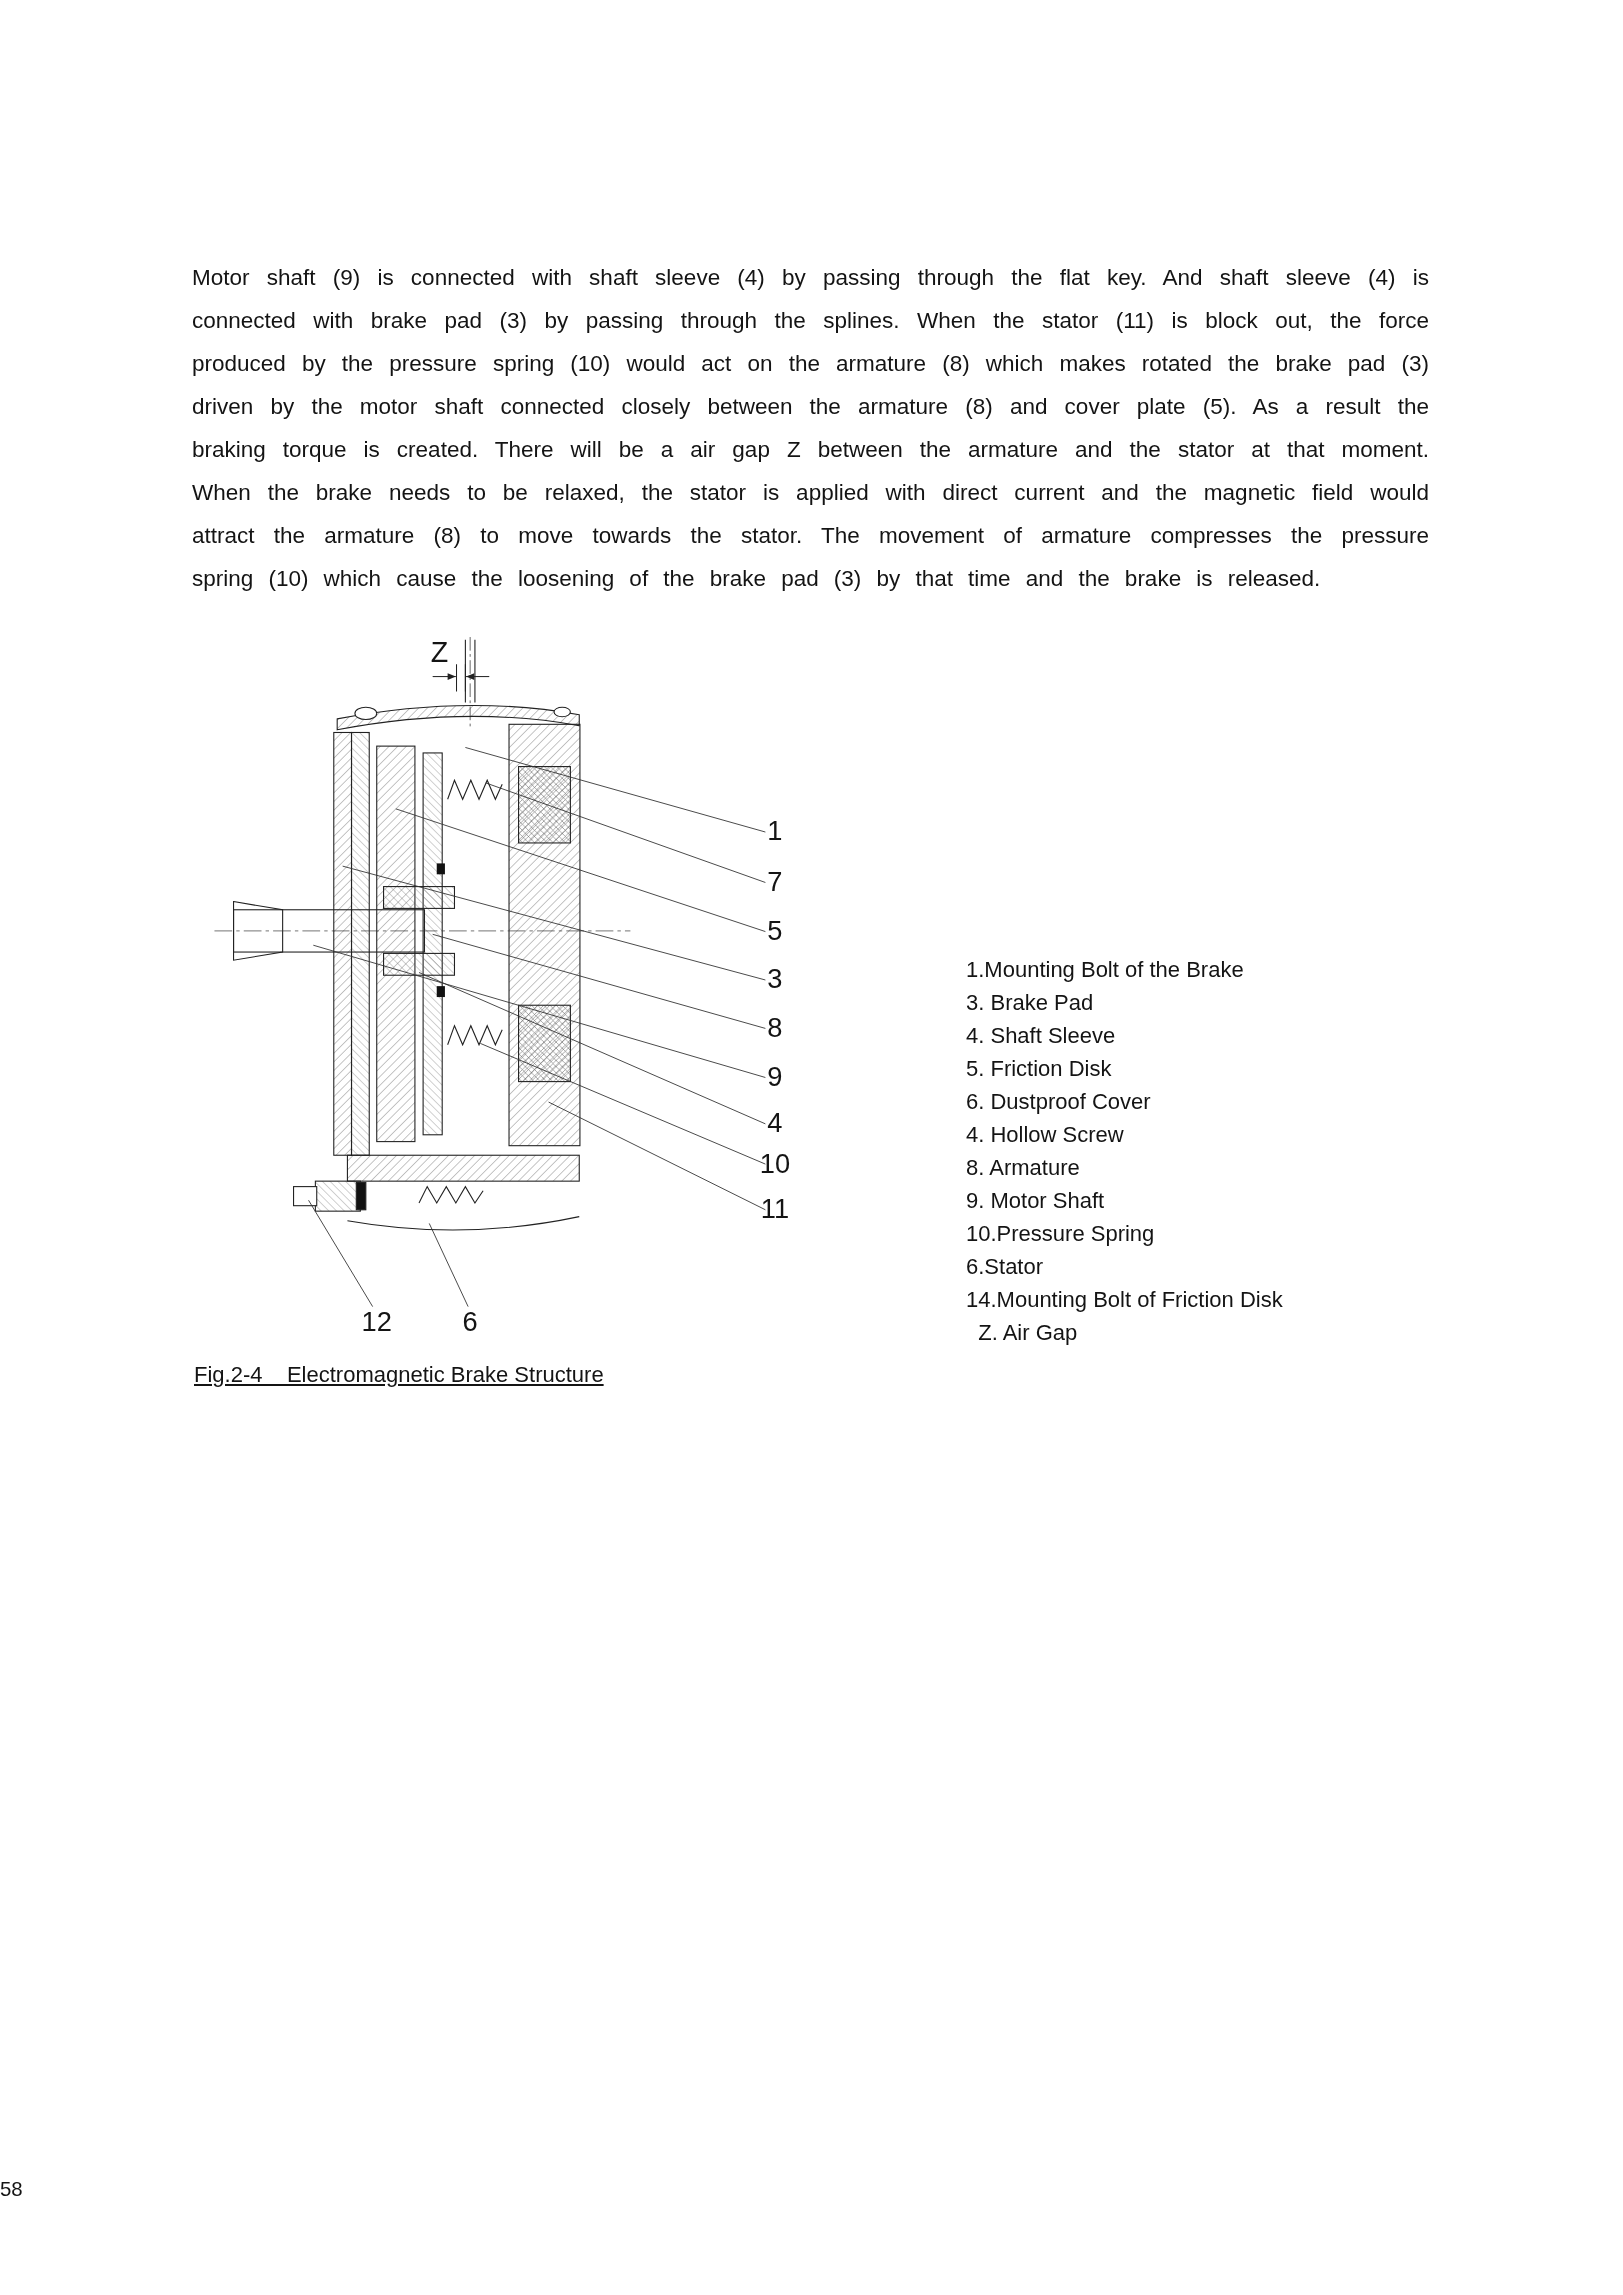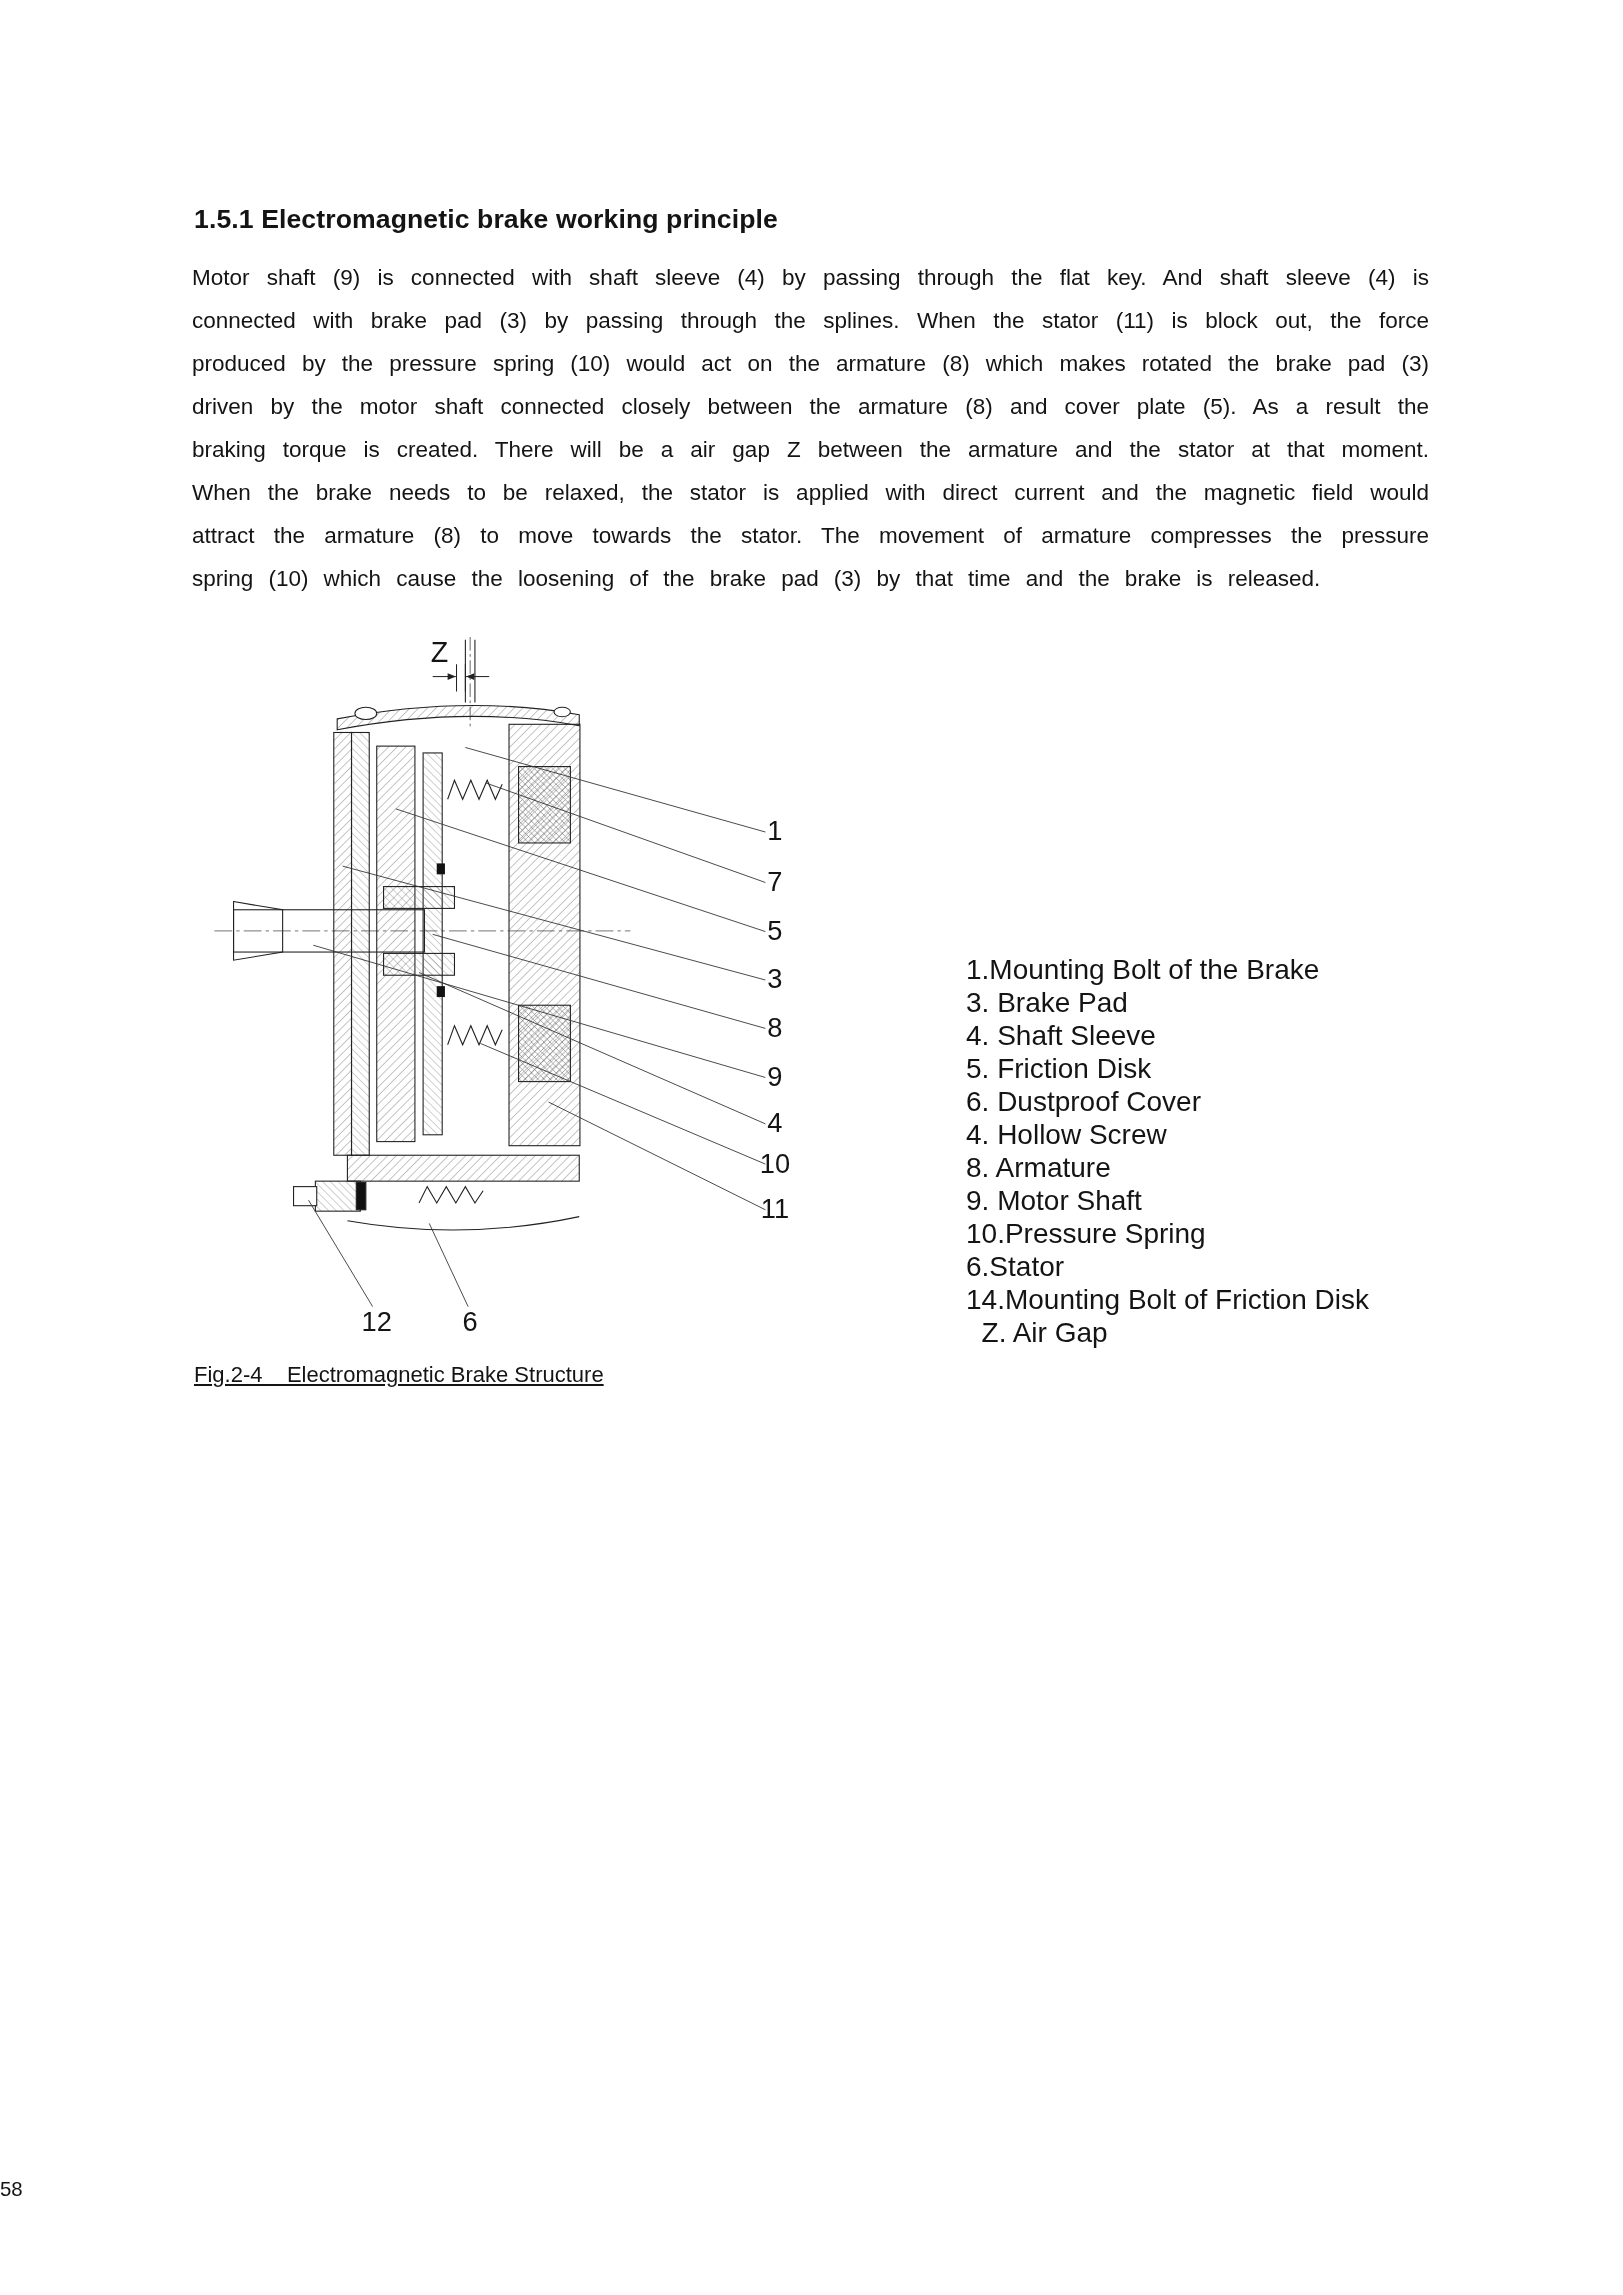--- a/index.html
+++ b/index.html
@@ -38,21 +38,21 @@
     top: 637px;
   }
   .figure-svg text {
     font-family: "Liberation Sans", sans-serif;
     fill: #141414;
   }
   .legend {
     position: absolute;
     left: 966px;
     top: 953px;
-    font-size: 28px;
+    font-size: 22px;
     line-height: 33px;
   }
   .legend-item { white-space: pre-wrap; }
   .caption {
     position: absolute;
     left: 194px;
     top: 1362px;
     font-size: 22px;
     white-space: pre-wrap;
     text-decoration: underline;
@@ -64,21 +64,20 @@
     width: 100%;
     text-align: left;
     font-size: 20.4px;
   }
 </style>
 </head>
 <body>
 
 <div class="page">
 
-  <h1 class="heading">1.5.1 Electromagnetic brake working principle</h1>
 
   <p class="body-text">Motor shaft (9) is connected with shaft sleeve (4) by passing through the flat key. And shaft sleeve (4) is connected with brake pad (3) by passing through the splines. When the stator (11) is block out, the force produced by the pressure spring (10)  would act on the armature (8) which makes rotated the brake pad (3) driven by the motor shaft connected closely between the armature (8) and cover plate (5). As a result the braking torque is created. There will be a air gap Z between the armature and the stator at that moment. When the brake needs to be relaxed, the stator is applied with direct current and the magnetic field would attract the armature (8) to move towards the stator. The movement of armature compresses the pressure spring (10) which cause the loosening of the brake pad (3) by that time and the brake is released.</p>
 
   <svg class="figure-svg" width="658" height="716" viewBox="0 0 965 1050">
     <defs>
       <pattern id="h45" patternUnits="userSpaceOnUse" width="9" height="9" patternTransform="rotate(45)">
         <line x1="0" y1="0" x2="0" y2="9" stroke="#555" stroke-width="1"></line>
       </pattern>
       <pattern id="h135" patternUnits="userSpaceOnUse" width="8" height="8" patternTransform="rotate(-45)">
         <line x1="0" y1="0" x2="0" y2="8" stroke="#777" stroke-width="1"></line>

